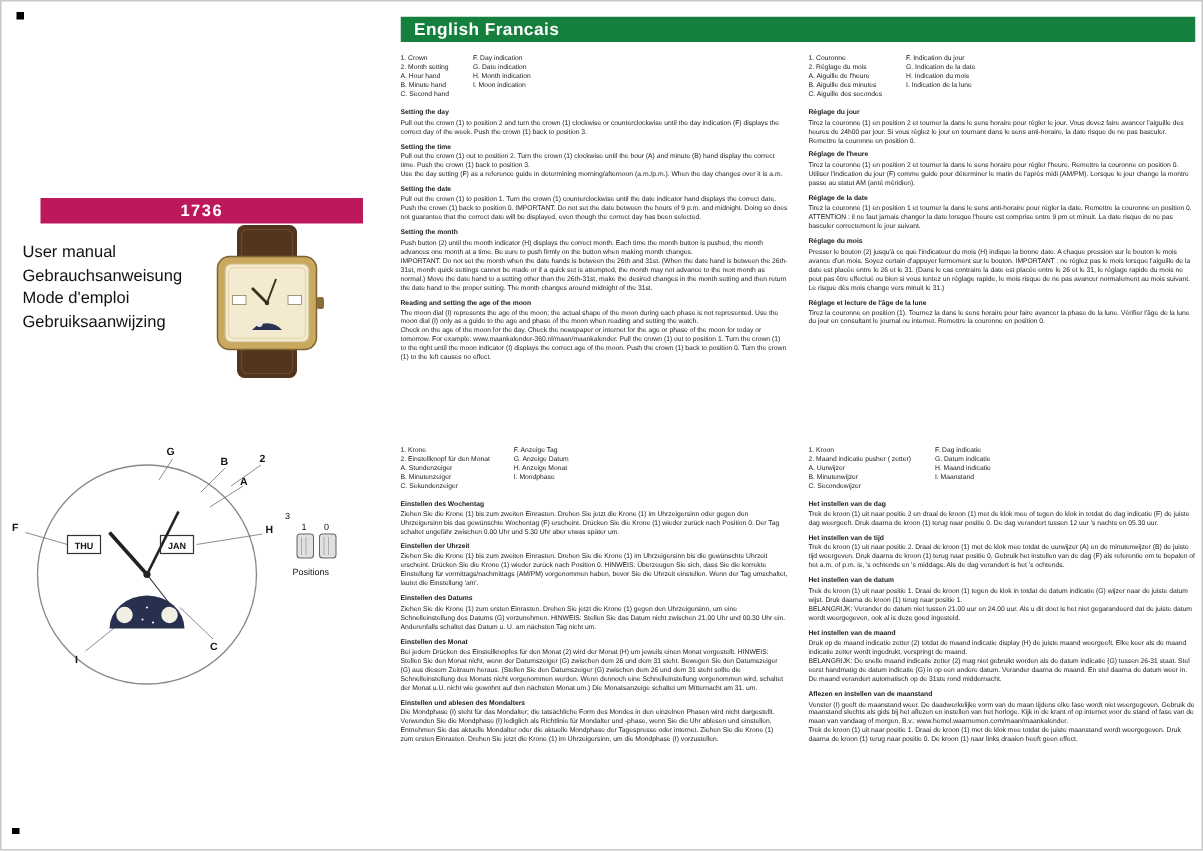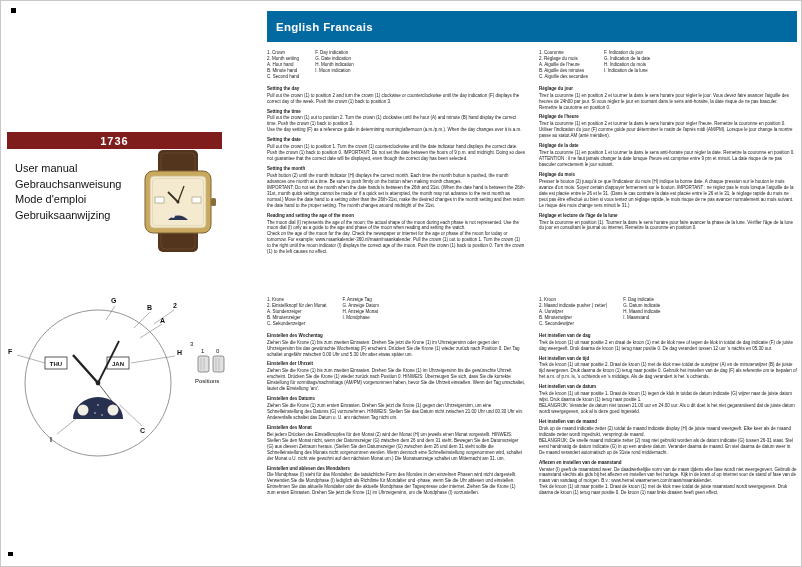--- a/index.html
+++ b/index.html
@@ -1,31 +1,31 @@
 <!DOCTYPE html>
 <html><head>
 <meta charset="utf-8">
 <style>
   * { margin:0; padding:0; box-sizing:border-box; }
   html,body { background:#d9d9d9; font-family:"Liberation Sans", sans-serif; }
   .page { position:relative; width:802px; height:567px; background:#ffffff;
           border:1px solid #c8c8c8; overflow:hidden; margin:0 auto; }
   .mark { position:absolute; background:#000; }
-  .model-bar { position:absolute; left:6px; top:131px; width:215px; height:17px;
-               background:#7f1d1d; color:#fff; font-size:11px; font-weight:bold;
+  .model-bar { position:absolute; left:26px; top:131px; width:215px; height:17px;
+               background:#be185d; color:#fff; font-size:11px; font-weight:bold;
                display:flex; align-items:center; justify-content:center; letter-spacing:1px; }
   .cover-titles { position:absolute; left:14px; top:160px; font-size:11px;
                   line-height:15.5px; color:#111; white-space:pre-line; }
   .watch-photo { position:absolute; left:137px; top:149px; }
   .diagram { position:absolute; left:2px; top:292px; }
   .section { position:absolute; left:266px; width:530px; overflow:hidden; }
   .sec-enfr { top:10px; height:277px; }
   .sec-denl { top:288px; height:272px; }
-  .sec-header { background:#0369a1; color:#fff; font-weight:bold; font-size:11.5px;
-                height:31px; display:flex; align-items:center; padding-left:9px;
+  .sec-header { background:#15803d; color:#fff; font-weight:bold; font-size:11.5px;
+                height:17px; display:flex; align-items:center; padding-left:9px;
                 letter-spacing:.3px; }
   .cols { display:flex; gap:14px; margin-top:8px; }
   .col { width:258px; font-size:4.5px; line-height:1.32; color:#1a1a1a; }
   .parts { display:flex; gap:16px; margin-bottom:6px; }
   .parts > div { white-space:pre-line; }
   .block { margin-bottom:4px; }
   .block h4 { font-size:4.5px; font-weight:bold; margin-bottom:1px; }
   .block p { white-space:pre-line; }
   svg text { font-family:"Liberation Sans", sans-serif; }
 </style>

